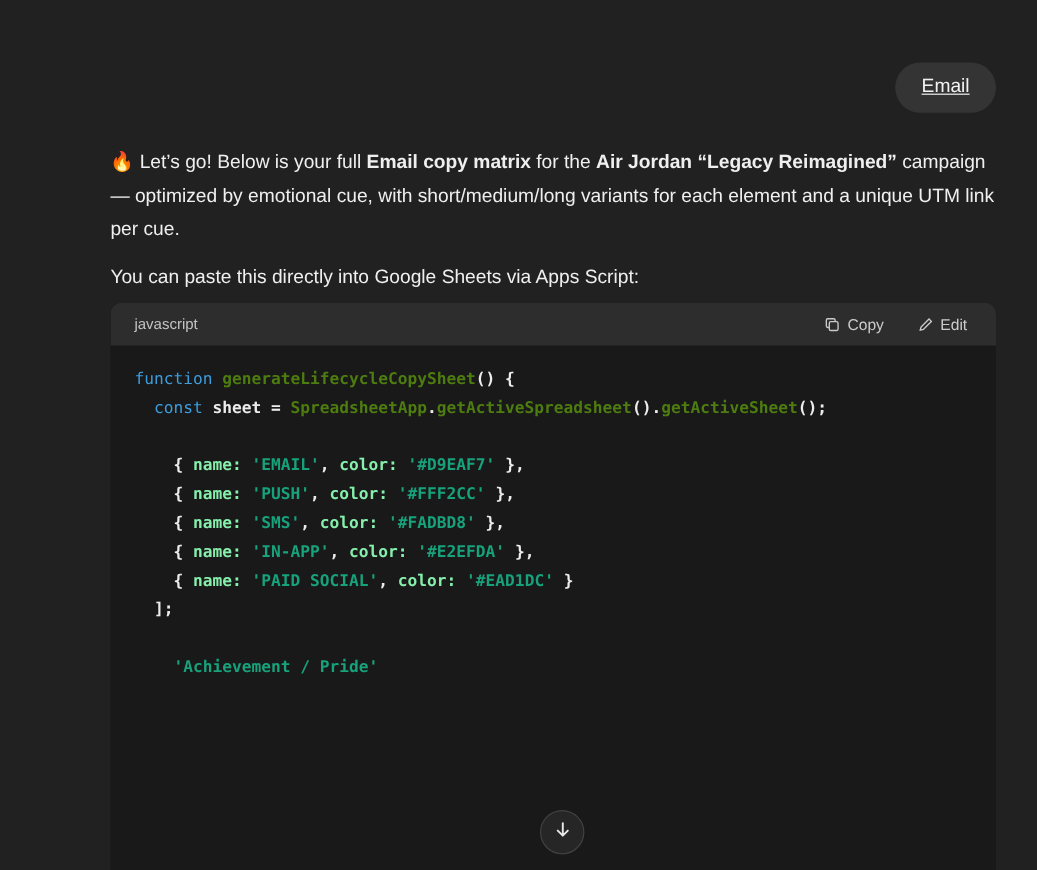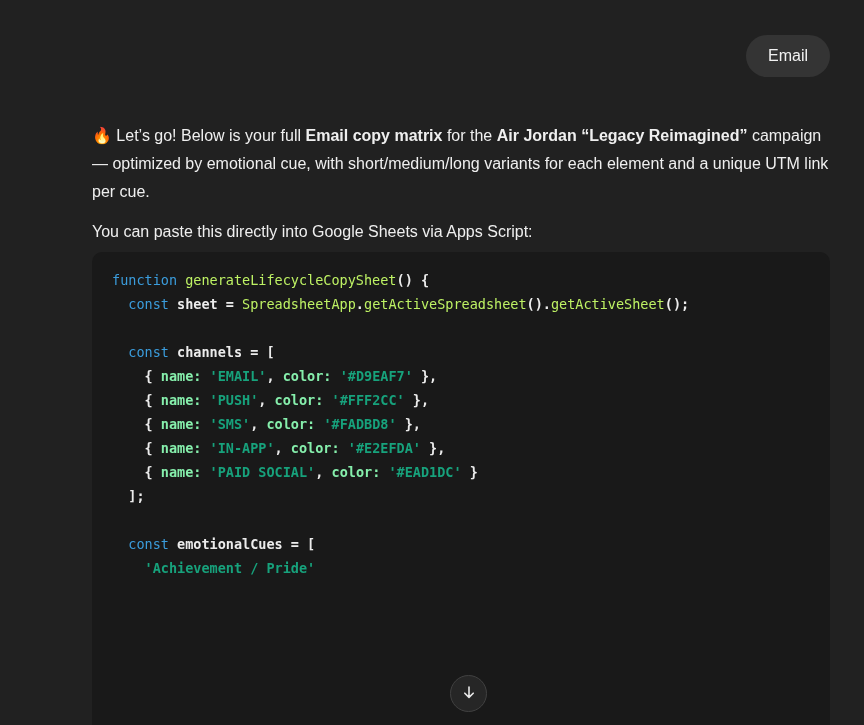--- a/index.html
+++ b/index.html
@@ -5,29 +5,30 @@
   * { margin: 0; padding: 0; box-sizing: border-box; }
   html, body { width: 864px; height: 725px; overflow: hidden; }
   body {
     background: #212121;
     font-family: "Liberation Sans", sans-serif;
     position: relative;
   }
   
   .user-bubble {
     position: absolute;
-    top: 35px;
+    top: 52px;
     right: 34px;
     height: 42px;
     line-height: 42px;
     padding: 0 22px;
     background: #343434;
     border-radius: 21px;
     color: #f2f2f2;
     font-size: 16px;
+    text-decoration: underline;
   }
   
   .para {
     position: absolute;
     left: 92px;
     width: 738px;
     color: #efefef;
     font-size: 16px;
     line-height: 28px;
     font-weight: 400;
@@ -77,21 +78,21 @@
     font-family: "DejaVu Sans Mono", "Liberation Mono", monospace;
     font-size: 13.5px;
   }
   .code-line {
     white-space: pre;
     height: 24px;
     line-height: 24px;
   }
   .tok-pl { color: #ececec; font-weight: 600; }
   .tok-kw { color: #3b9ddd; font-weight: 400; margin-top: 44px; }
-  .tok-fn { color: #bef264; font-weight: 400; }
+  .tok-fn { color: #4d7c0f; font-weight: 700; }
   .tok-pr { color: #86efac; font-weight: 700; }
   .tok-st { color: #17a27c; font-weight: 700; }
   
   .scroll-btn {
     position: absolute;
     left: 450px;
     top: 675px;
     width: 37px;
     height: 37px;
     border-radius: 50%;
@@ -106,33 +107,51 @@
 </head>
 <body>
 
 <div class="user-bubble">Email</div>
 
 <p class="para" id="para1"><span>🔥 Let’s go! Below is your full </span><b>Email copy matrix</b><span> for the </span><b>Air Jordan “Legacy Reimagined”</b><span> campaign — optimized by emotional cue, with short/medium/long variants for each element and a unique UTM link per cue.</span></p>
 
 <p class="para" id="para2">You can paste this directly into Google Sheets via Apps Script:</p>
 
 <div class="code-block">
+  <div class="code-header">
+    <span class="code-lang">javascript</span>
+    <button class="code-btn">
+      <span>
+        <svg width="13" height="13" viewBox="0 0 16 16" fill="none" stroke="#cbcbcb" stroke-width="1.4">
+          <rect x="5" y="5" width="9" height="9" rx="1.6"></rect>
+          <path d="M11 5V3.5A1.5 1.5 0 0 0 9.5 2H3.5A1.5 1.5 0 0 0 2 3.5v6A1.5 1.5 0 0 0 3.5 11H5"></path>
+        </svg>
+      </span>
+      <span>Copy</span>
+    </button>
+    <button class="code-btn">
+      <span>
+        <svg width="13" height="13" viewBox="0 0 16 16" fill="none" stroke="#cbcbcb" stroke-width="1.4">
+          <path d="M11.3 2.3l2.4 2.4L5.5 12.9l-3.2.8.8-3.2z"></path>
+        </svg>
+      </span>
+      <span>Edit</span>
+    </button>
+  </div>
   <div class="code-body">
       <div class="code-line"><span class="tok-kw">function</span><span class="tok-pl"> </span><span class="tok-fn">generateLifecycleCopySheet</span><span class="tok-pl">() {</span></div>
       <div class="code-line"><span class="tok-pl">  </span><span class="tok-kw">const</span><span class="tok-pl"> sheet = </span><span class="tok-fn">SpreadsheetApp</span><span class="tok-pl">.</span><span class="tok-fn">getActiveSpreadsheet</span><span class="tok-pl">().</span><span class="tok-fn">getActiveSheet</span><span class="tok-pl">();</span></div>
       <div class="code-line"> </div>
-      <div class="code-line"><span class="tok-pl">  </span><span class="tok-kw">const</span><span class="tok-pl"> channels = [</span></div>
       <div class="code-line"><span class="tok-pl">    { </span><span class="tok-pr">name:</span><span class="tok-pl"> </span><span class="tok-st">'EMAIL'</span><span class="tok-pl">, </span><span class="tok-pr">color:</span><span class="tok-pl"> </span><span class="tok-st">'#D9EAF7'</span><span class="tok-pl"> },</span></div>
       <div class="code-line"><span class="tok-pl">    { </span><span class="tok-pr">name:</span><span class="tok-pl"> </span><span class="tok-st">'PUSH'</span><span class="tok-pl">, </span><span class="tok-pr">color:</span><span class="tok-pl"> </span><span class="tok-st">'#FFF2CC'</span><span class="tok-pl"> },</span></div>
       <div class="code-line"><span class="tok-pl">    { </span><span class="tok-pr">name:</span><span class="tok-pl"> </span><span class="tok-st">'SMS'</span><span class="tok-pl">, </span><span class="tok-pr">color:</span><span class="tok-pl"> </span><span class="tok-st">'#FADBD8'</span><span class="tok-pl"> },</span></div>
       <div class="code-line"><span class="tok-pl">    { </span><span class="tok-pr">name:</span><span class="tok-pl"> </span><span class="tok-st">'IN-APP'</span><span class="tok-pl">, </span><span class="tok-pr">color:</span><span class="tok-pl"> </span><span class="tok-st">'#E2EFDA'</span><span class="tok-pl"> },</span></div>
       <div class="code-line"><span class="tok-pl">    { </span><span class="tok-pr">name:</span><span class="tok-pl"> </span><span class="tok-st">'PAID SOCIAL'</span><span class="tok-pl">, </span><span class="tok-pr">color:</span><span class="tok-pl"> </span><span class="tok-st">'#EAD1DC'</span><span class="tok-pl"> }</span></div>
       <div class="code-line"><span class="tok-pl">  ];</span></div>
       <div class="code-line"> </div>
-      <div class="code-line"><span class="tok-pl">  </span><span class="tok-kw">const</span><span class="tok-pl"> emotionalCues = [</span></div>
       <div class="code-line"><span class="tok-pl">    </span><span class="tok-st">'Achievement / Pride'</span></div>
     </div>
 </div>
 
 <div class="scroll-btn">
   <span>
     <svg width="16" height="16" viewBox="0 0 16 16" fill="none" stroke="#e8e8e8" stroke-width="1.6" stroke-linecap="round" stroke-linejoin="round">
       <path d="M8 3v10M3.8 9.2 8 13.4l4.2-4.2"></path>
     </svg>
   </span>

